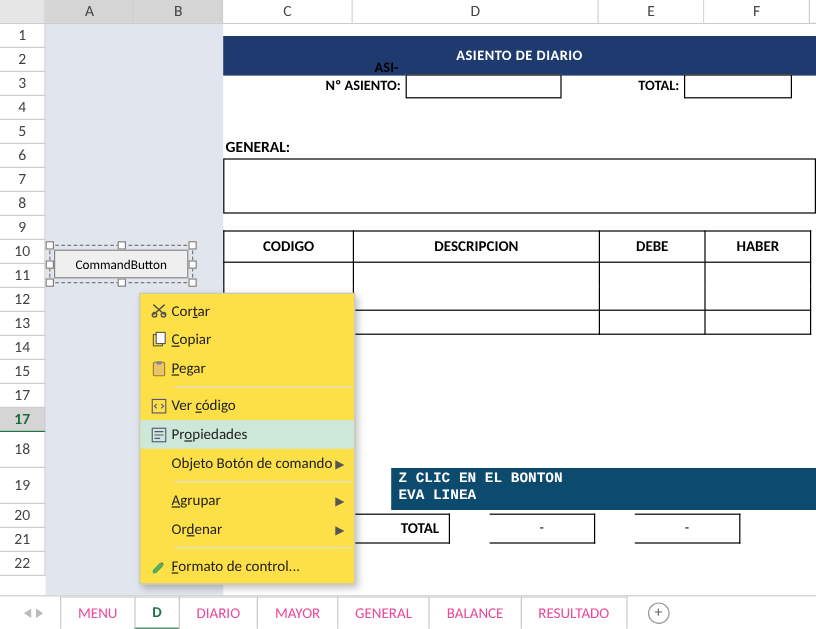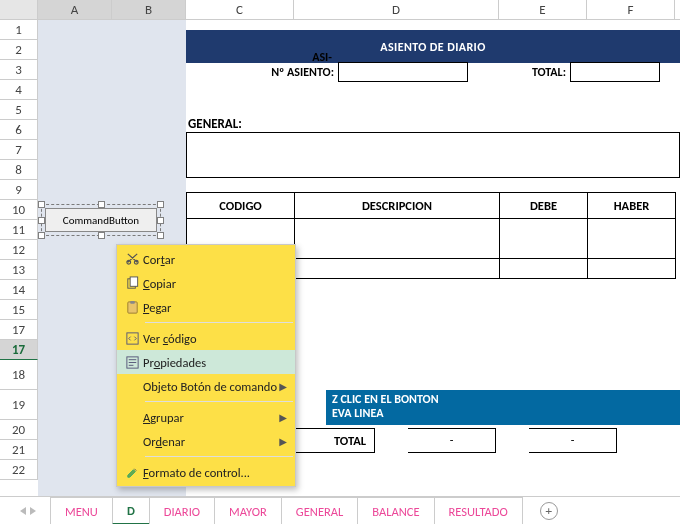--- a/index.html
+++ b/index.html
@@ -46,21 +46,21 @@
 .concepto-box { top: 112px; left: 0; right: 0; height: 46px; border: 1.3px solid #000; background: #fff; position: absolute; }
 
 
 .tbl { position: absolute; top: 172px; left: 0; right: 0; }
 .tbl table { width: 100%; border-collapse: collapse; }
 .tbl th { border: 1.3px solid #000; font-weight: bold; font-size: 12.5px; padding: 5px 0; background: #fff; }
 .tbl td { border-left: 1.3px solid #000; border-right: 1.3px solid #000; height: 20px; font-size: 12px; text-align: center; }
 .tbl tr.bot td { border-bottom: 1.3px solid #000; }
 .cw-cod { width: 108px; } .cw-desc { width: 205px; } .cw-debe { width: 88px; } .cw-haber { width: 88px; }
 
-.redbar { position: absolute; top: 370px; left: 140px; right: 0; background: #0369a1; color: #fff; font-weight: bold; font-size: 12px; padding: 2px 6px 4px 6px; line-height: 1.2; }
+.redbar { position: absolute; top: 370px; left: 140px; right: 0; background: #0c4a6e; color: #fff; font-weight: bold; font-size: 12px; padding: 2px 6px 4px 6px; line-height: 1.2; font-family: Liberation Mono, monospace; }
 .total-row { position: absolute; top: 408px; left: 0; right: 0; display: flex; gap: 33px; }
 .total-row .tl { flex: 1; border: 1.3px solid #000; border-left: 0; text-align: right; font-weight: bold; padding: 4px 8px; font-size: 12.5px; }
 .total-row .tc { width: 88px; border: 1.3px solid #000; border-left: 0; text-align: center; padding: 4px 0; }
 
 
 .cmd { position: absolute; top: 208px; left: 45px; width: 112px; height: 24px; background: #efefef; border: 1px solid #888; font-size: 11px; display: flex; align-items: center; justify-content: center; }
 .cmd-sel { position: absolute; top: 204px; left: 41px; width: 120px; height: 32px; border: 1px dashed #7a7a7a; pointer-events: none; }
 .handle { position: absolute; width: 7px; height: 7px; background: #fff; border: 1px solid #808080; }
 
 

